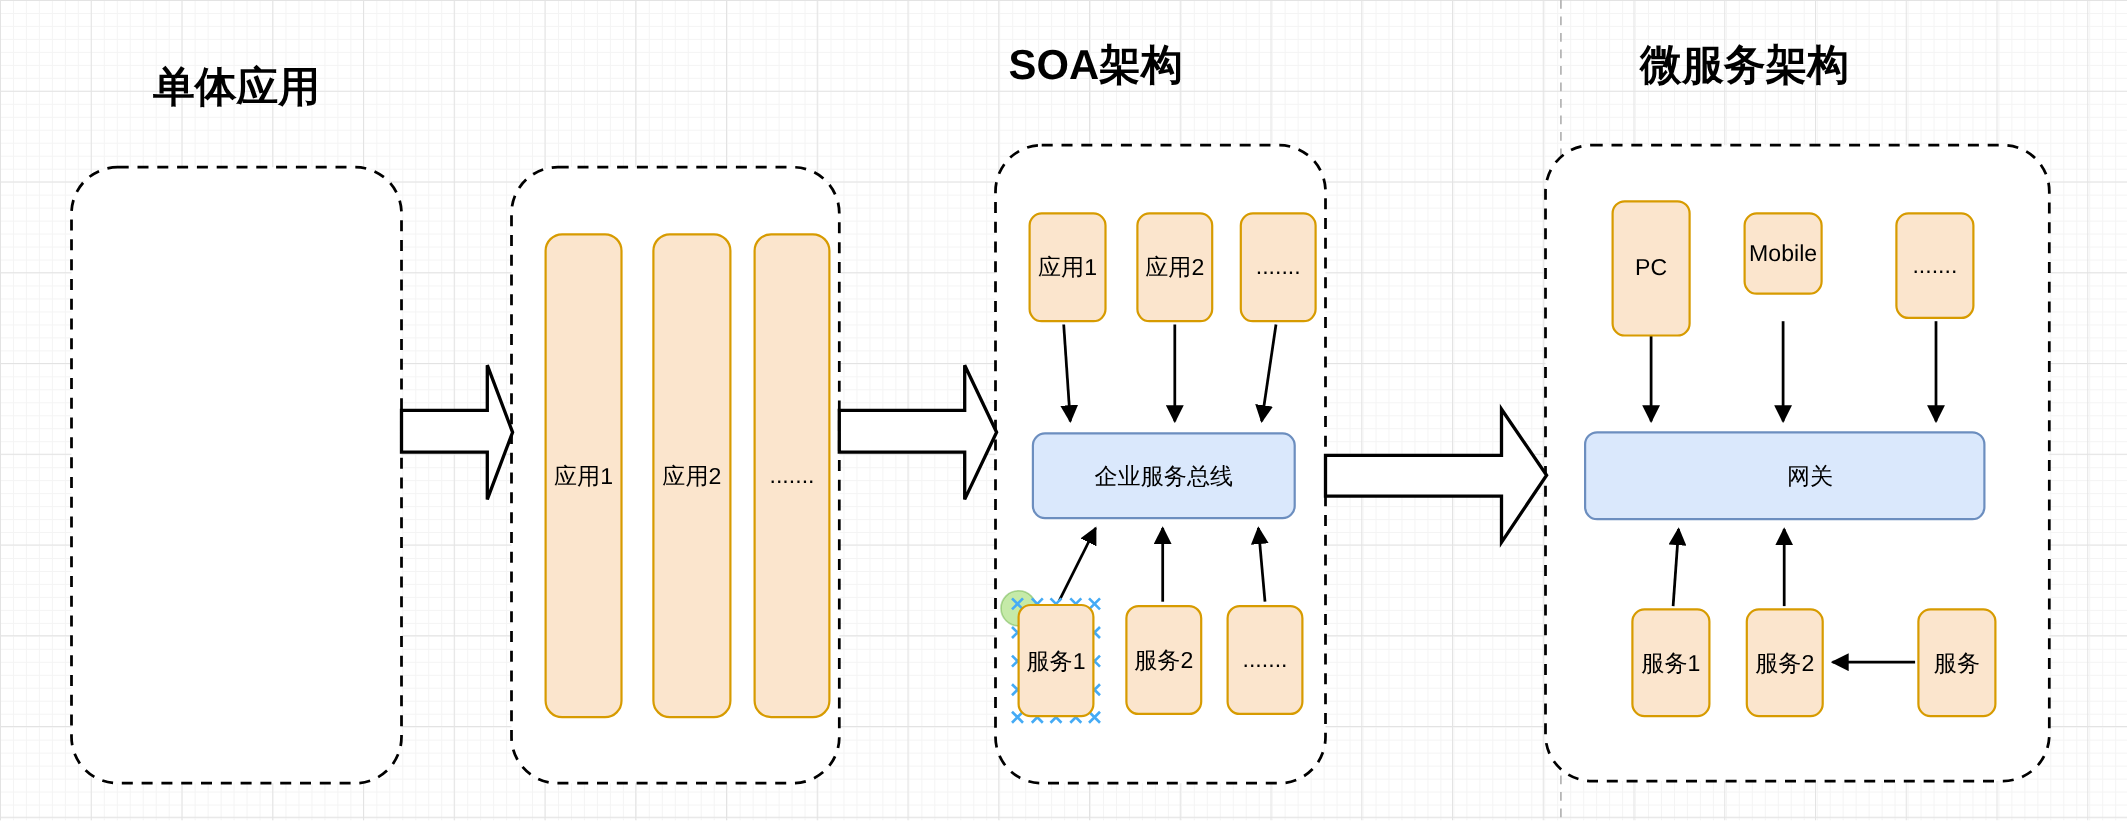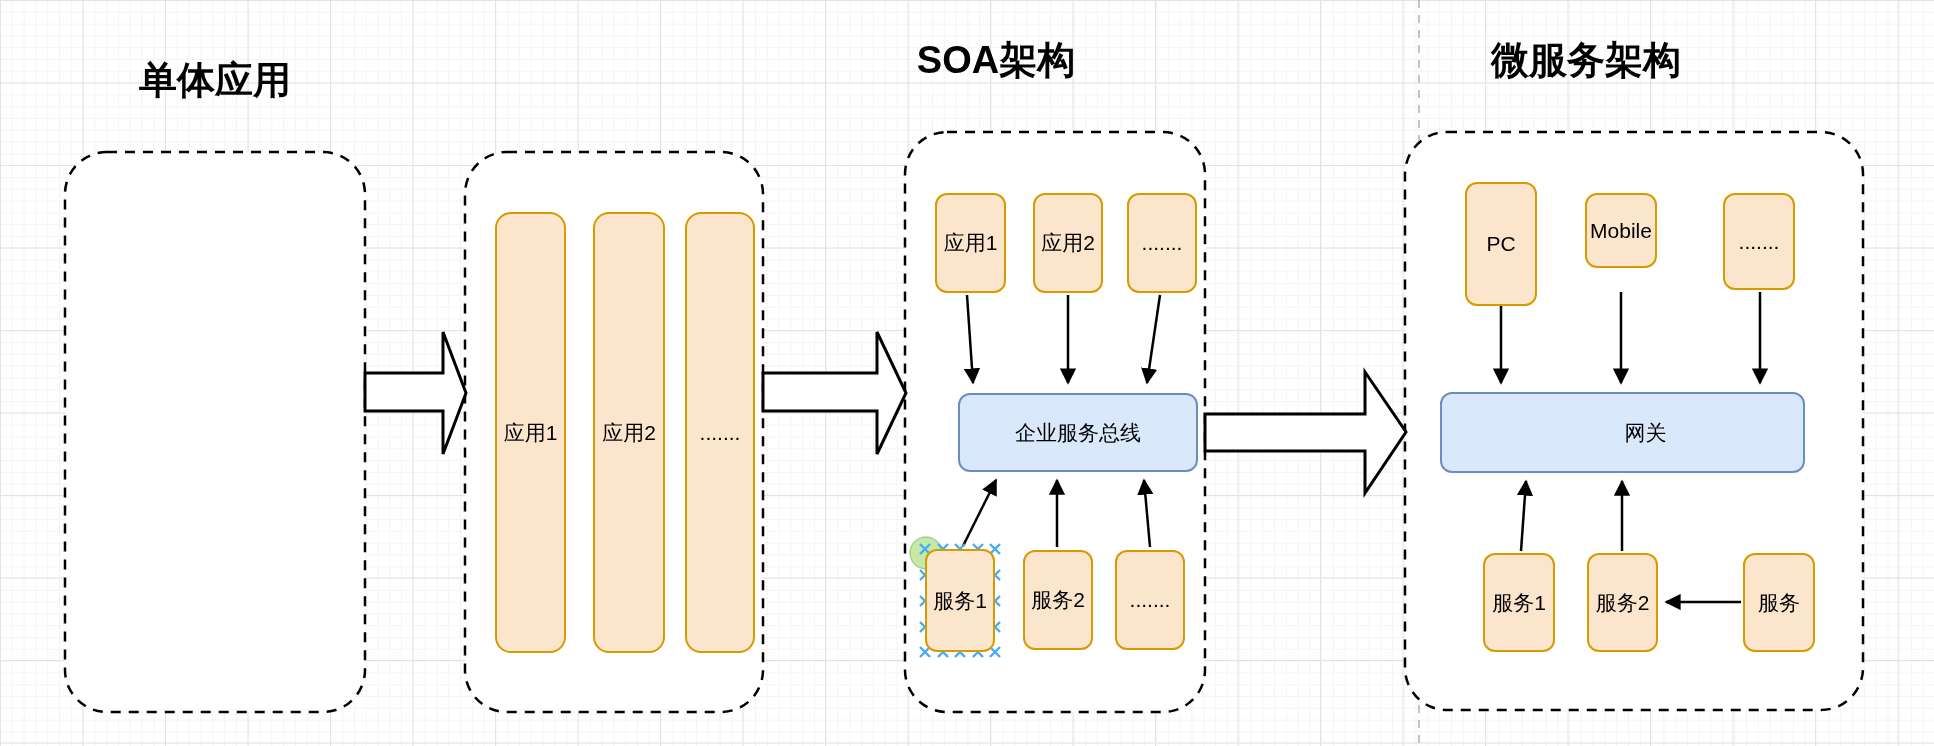--- a/index.html
+++ b/index.html
@@ -94,21 +94,21 @@
   <div class="title" style="left:1586px;top:38px;">微服务架构</div>
 
 
   <div class="box orange r-md" style="left:495px;top:212px;width:71px;height:441px;">应用1</div>
   <div class="box orange r-md" style="left:593px;top:212px;width:72px;height:441px;">应用2</div>
   <div class="box orange r-md" style="left:685px;top:212px;width:70px;height:441px;">.......</div>
 
   <div class="box orange r-sm" style="left:935px;top:193px;width:71px;height:100px;">应用1</div>
   <div class="box orange r-sm" style="left:1033px;top:193px;width:70px;height:100px;">应用2</div>
   <div class="box orange r-sm" style="left:1127px;top:193px;width:70px;height:100px;">.......</div>
-  <div class="box blue r-sm" style="left:938px;top:393px;width:240px;height:79px;margin-left:20px;">企业服务总线</div>
+  <div class="box blue r-sm" style="left:938px;top:393px;width:240px;height:79px;">企业服务总线</div>
   <div class="box orange r-sm" style="left:925px;top:549px;width:70px;height:103px;">服务1</div>
   <div class="box orange r-sm" style="left:1023px;top:550px;width:70px;height:100px;">服务2</div>
   <div class="box orange r-sm" style="left:1115px;top:550px;width:70px;height:100px;">.......</div>
 
   <div class="box orange r-sm" style="left:1465px;top:182px;width:72px;height:124px;">PC</div>
   <div class="box orange r-sm" style="left:1585px;top:193px;width:72px;height:75px;">Mobile</div>
   <div class="box orange r-sm" style="left:1723px;top:193px;width:72px;height:97px;">.......</div>
   <div class="box blue r-sm" style="left:1440px;top:392px;width:365px;height:81px;padding-left:46px;">网关</div>
   <div class="box orange r-sm" style="left:1483px;top:553px;width:72px;height:99px;">服务1</div>
   <div class="box orange r-sm" style="left:1587px;top:553px;width:71px;height:99px;">服务2</div>

